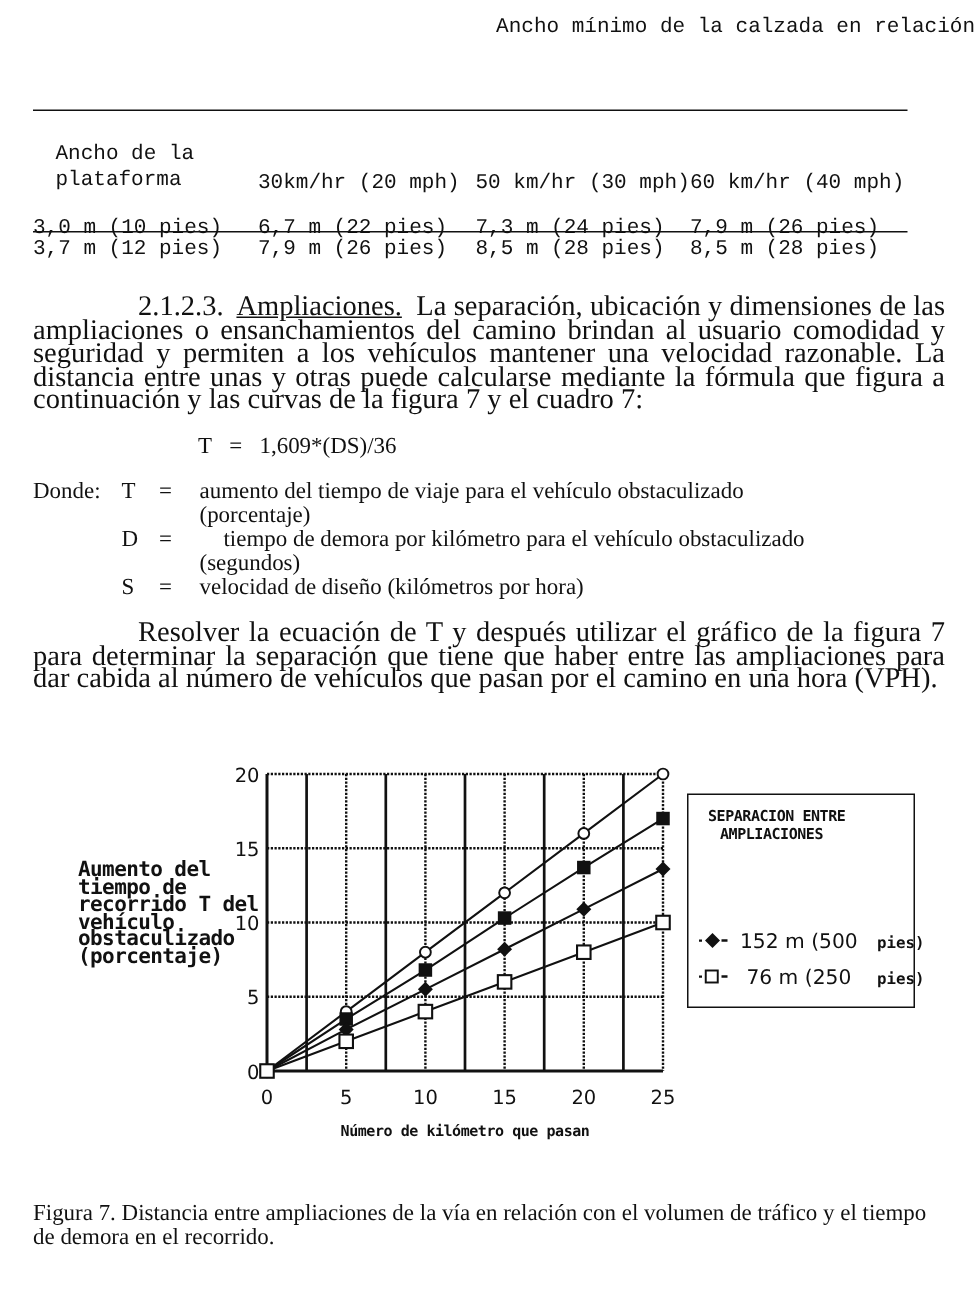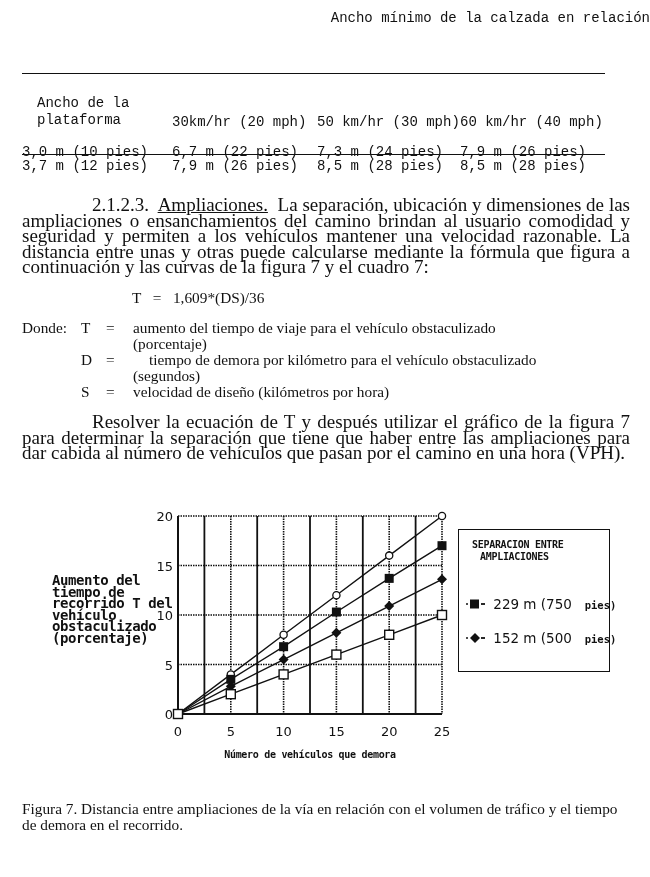--- a/index.html
+++ b/index.html
@@ -148,41 +148,41 @@
 <div class="ylab">
   <div>Aumento del</div>
   <div>tiempo de</div>
   <div>recorrido T del</div>
   <div>vehículo</div>
   <div>obstaculizado</div>
   <div>(porcentaje)</div>
 </div>
 
 <div class="xlab">
-  <div>Número de vehículos que demora</div>
+  <div>Número de kilómetro que pasan</div>
 </div>
 
 <div class="legend-box">
   <div class="legend-title">
     <div>SEPARACION ENTRE</div>
     <div style="padding-left:8px;">AMPLIACIONES</div>
   </div>
-  <div class="legend-item" style="top:66px;">
-    <svg width="26" height="14" style="vertical-align:-2px">
-        <line x1="3" y1="7" x2="5" y2="7" stroke="#111" stroke-width="1.5"></line>
-        <rect x="7" y="2.5" width="9" height="9" fill="#111"></rect>
-        <line x1="18" y1="7" x2="22" y2="7" stroke="#111" stroke-width="1.8"></line>
-      </svg>
-    <span>229 m (750</span>&nbsp;&nbsp;
-    <span class="pies">pies)</span>
-  </div>
-  <div class="legend-item" style="top:100px;">
+  <div class="legend-item" style="top:90px;">
     <svg width="26" height="14" style="vertical-align:-2px">
         <line x1="3" y1="7" x2="5" y2="7" stroke="#111" stroke-width="1.5"></line>
         <polygon points="12,2 17,7 12,12 7,7" fill="#111"></polygon>
         <line x1="18" y1="7" x2="22" y2="7" stroke="#111" stroke-width="1.8"></line>
       </svg>
     <span>152 m (500</span>&nbsp;&nbsp;
     <span class="pies">pies)</span>
   </div>
+  <div class="legend-item" style="top:114px;">
+    <svg width="26" height="14" style="vertical-align:-2px">
+        <line x1="3" y1="7" x2="5" y2="7" stroke="#111" stroke-width="1.5"></line>
+        <rect x="7.5" y="3" width="8" height="8" fill="#fff" stroke="#111" stroke-width="1.3"></rect>
+        <line x1="18" y1="7" x2="22" y2="7" stroke="#111" stroke-width="1.8"></line>
+      </svg>
+    &nbsp;<span>76 m (250</span>&nbsp;&nbsp;&nbsp;
+    <span class="pies">pies)</span>
+  </div>
 </div>
 
 <div id="caption" class="serif">Figura 7.  Distancia entre ampliaciones de la vía en relación con el volumen de tráfico y el tiempo de demora en el recorrido.</div>
 
 </body></html>

